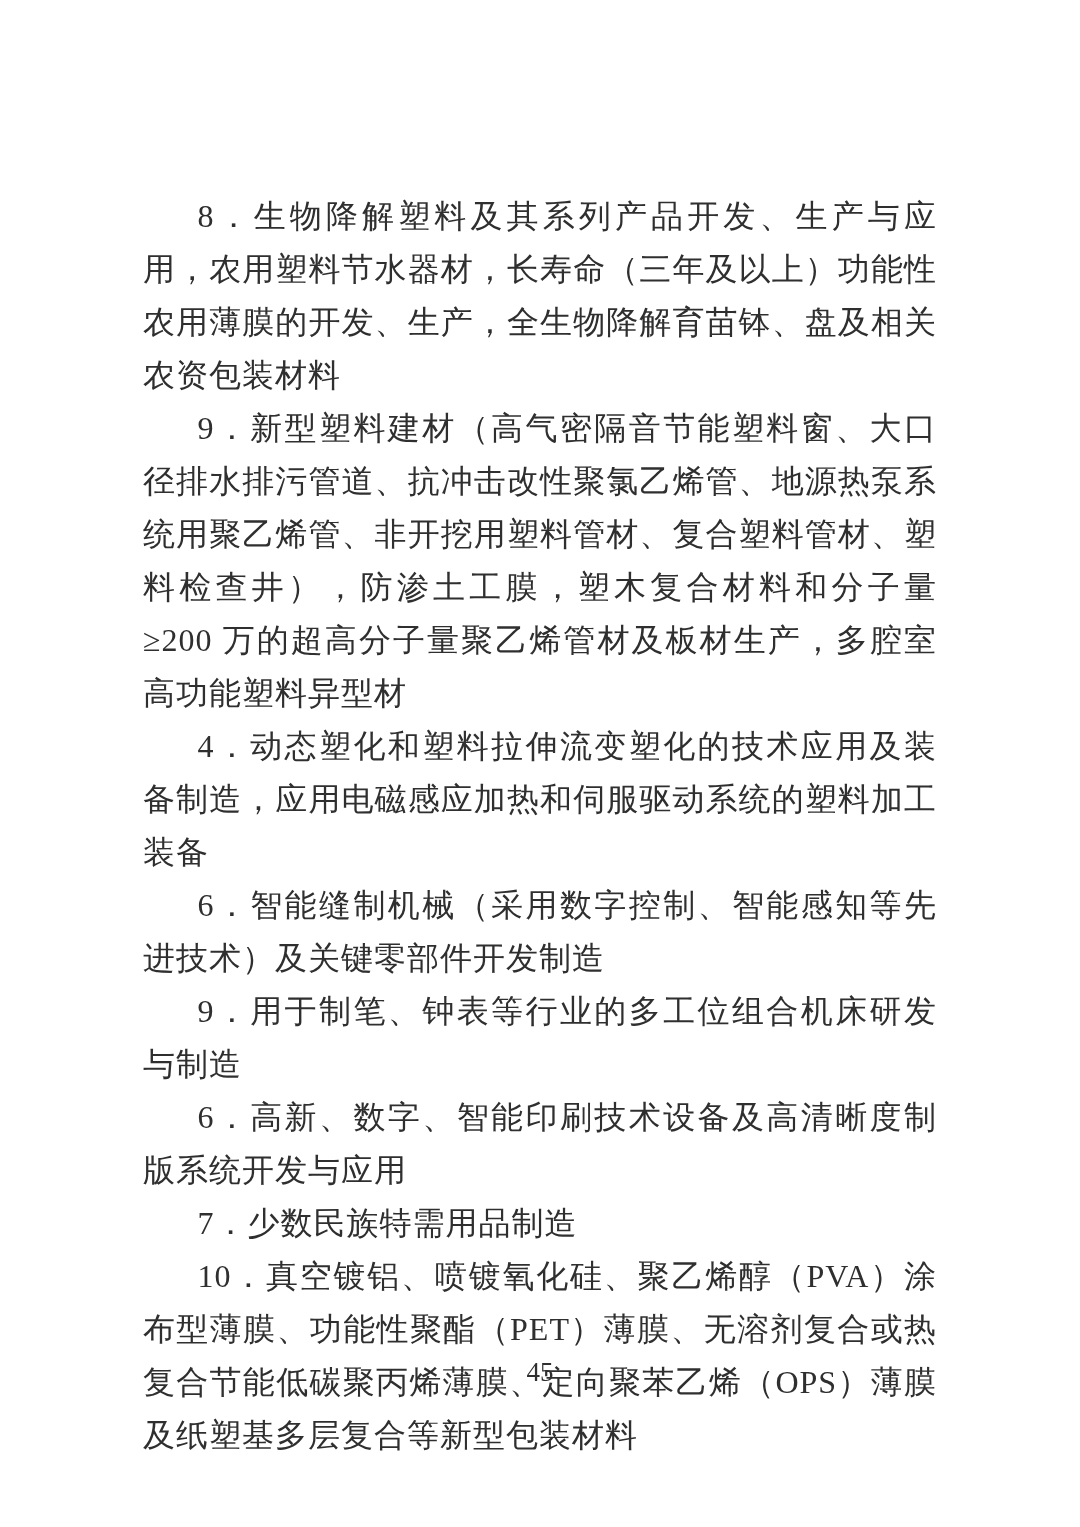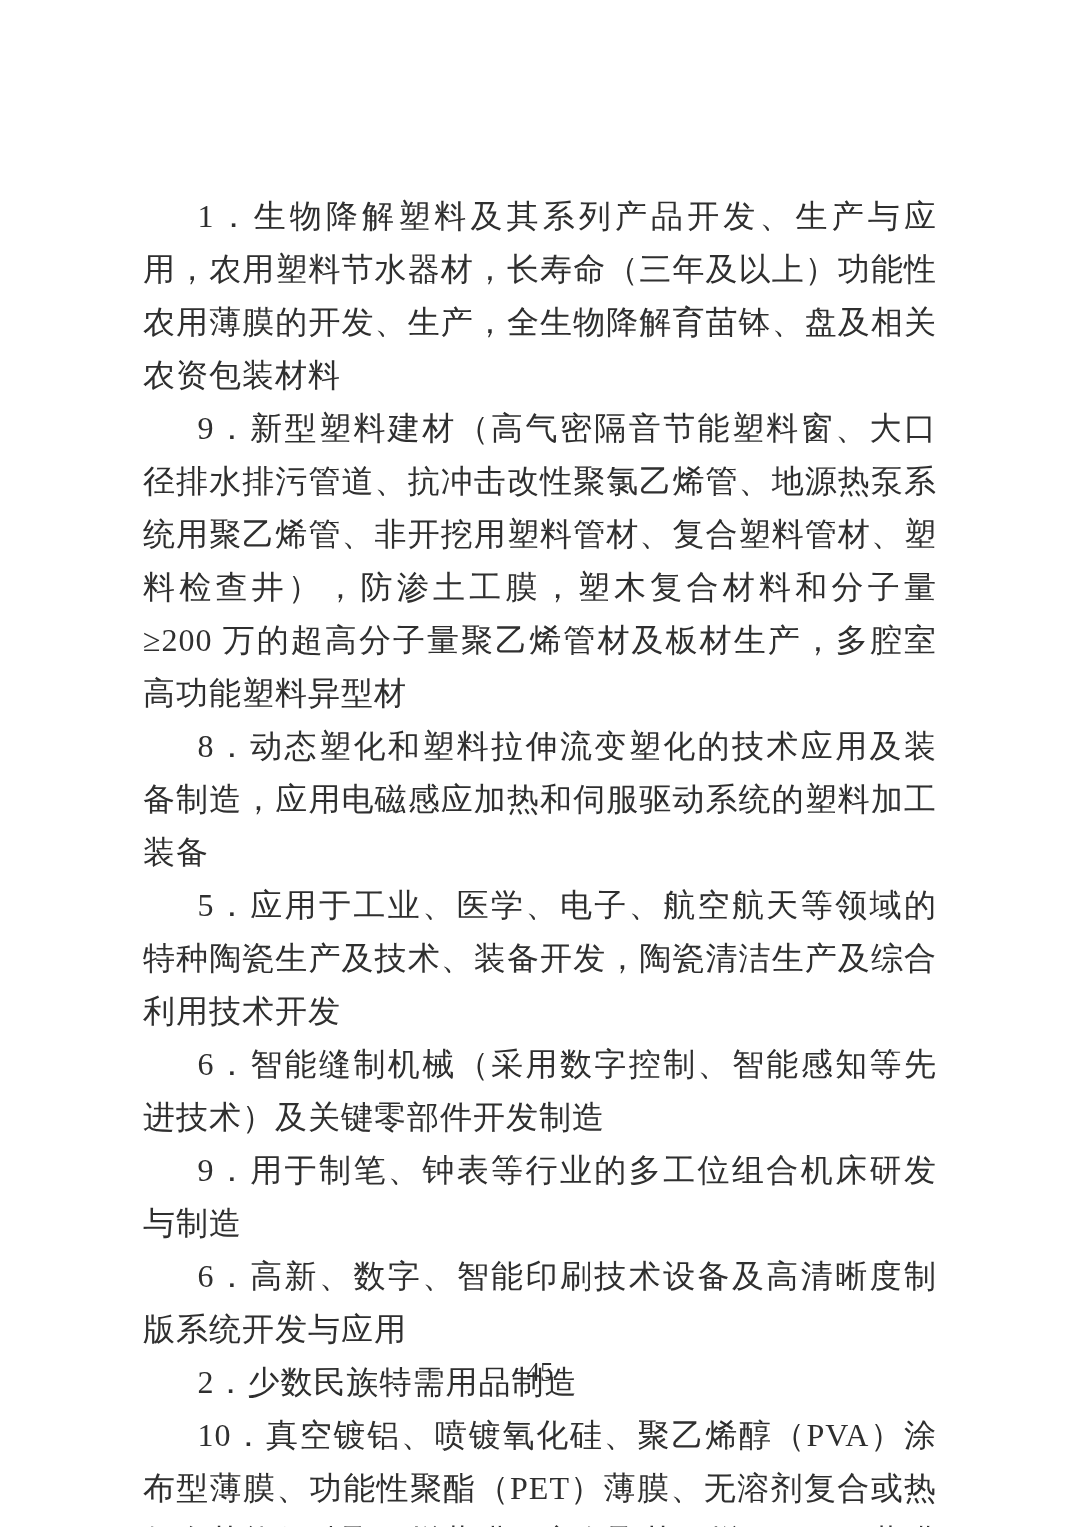--- a/index.html
+++ b/index.html
@@ -45,25 +45,24 @@
     font-size: 27px;
     line-height: 32px;
     color: #2f2f2f;
   }
 </style>
 </head>
 <body>
 
 <div class="page">
   <div class="content">
-    <p class="para">1．生物降解塑料及其系列产品开发、生产与应用，农用塑料节水器材，长寿命（三年及以上）功能性农用薄膜的开发、生产，全生物降解育苗钵、盘及相关农资包装材料</p>
+    <p class="para">8．生物降解塑料及其系列产品开发、生产与应用，农用塑料节水器材，长寿命（三年及以上）功能性农用薄膜的开发、生产，全生物降解育苗钵、盘及相关农资包装材料</p>
     <p class="para">9．新型塑料建材（高气密隔音节能塑料窗、大口径排水排污管道、抗冲击改性聚氯乙烯管、地源热泵系统用聚乙烯管、非开挖用塑料管材、复合塑料管材、塑料检查井），防渗土工膜，塑木复合材料和分子量≥200 万的超高分子量聚乙烯管材及板材生产，多腔室高功能塑料异型材</p>
-    <p class="para">8．动态塑化和塑料拉伸流变塑化的技术应用及装备制造，应用电磁感应加热和伺服驱动系统的塑料加工装备</p>
-    <p class="para">5．应用于工业、医学、电子、航空航天等领域的特种陶瓷生产及技术、装备开发，陶瓷清洁生产及综合利用技术开发</p>
+    <p class="para">4．动态塑化和塑料拉伸流变塑化的技术应用及装备制造，应用电磁感应加热和伺服驱动系统的塑料加工装备</p>
     <p class="para">6．智能缝制机械（采用数字控制、智能感知等先进技术）及关键零部件开发制造</p>
     <p class="para">9．用于制笔、钟表等行业的多工位组合机床研发与制造</p>
     <p class="para">6．高新、数字、智能印刷技术设备及高清晰度制版系统开发与应用</p>
-    <p class="para">2．少数民族特需用品制造</p>
+    <p class="para">7．少数民族特需用品制造</p>
     <p class="para">10．真空镀铝、喷镀氧化硅、聚乙烯醇（PVA）涂布型薄膜、功能性聚酯（PET）薄膜、无溶剂复合或热复合节能低碳聚丙烯薄膜、定向聚苯乙烯（OPS）薄膜及纸塑基多层复合等新型包装材料</p>
 
   </div>
   <div class="page-number">45</div>
 </div>
 
 </body></html>

